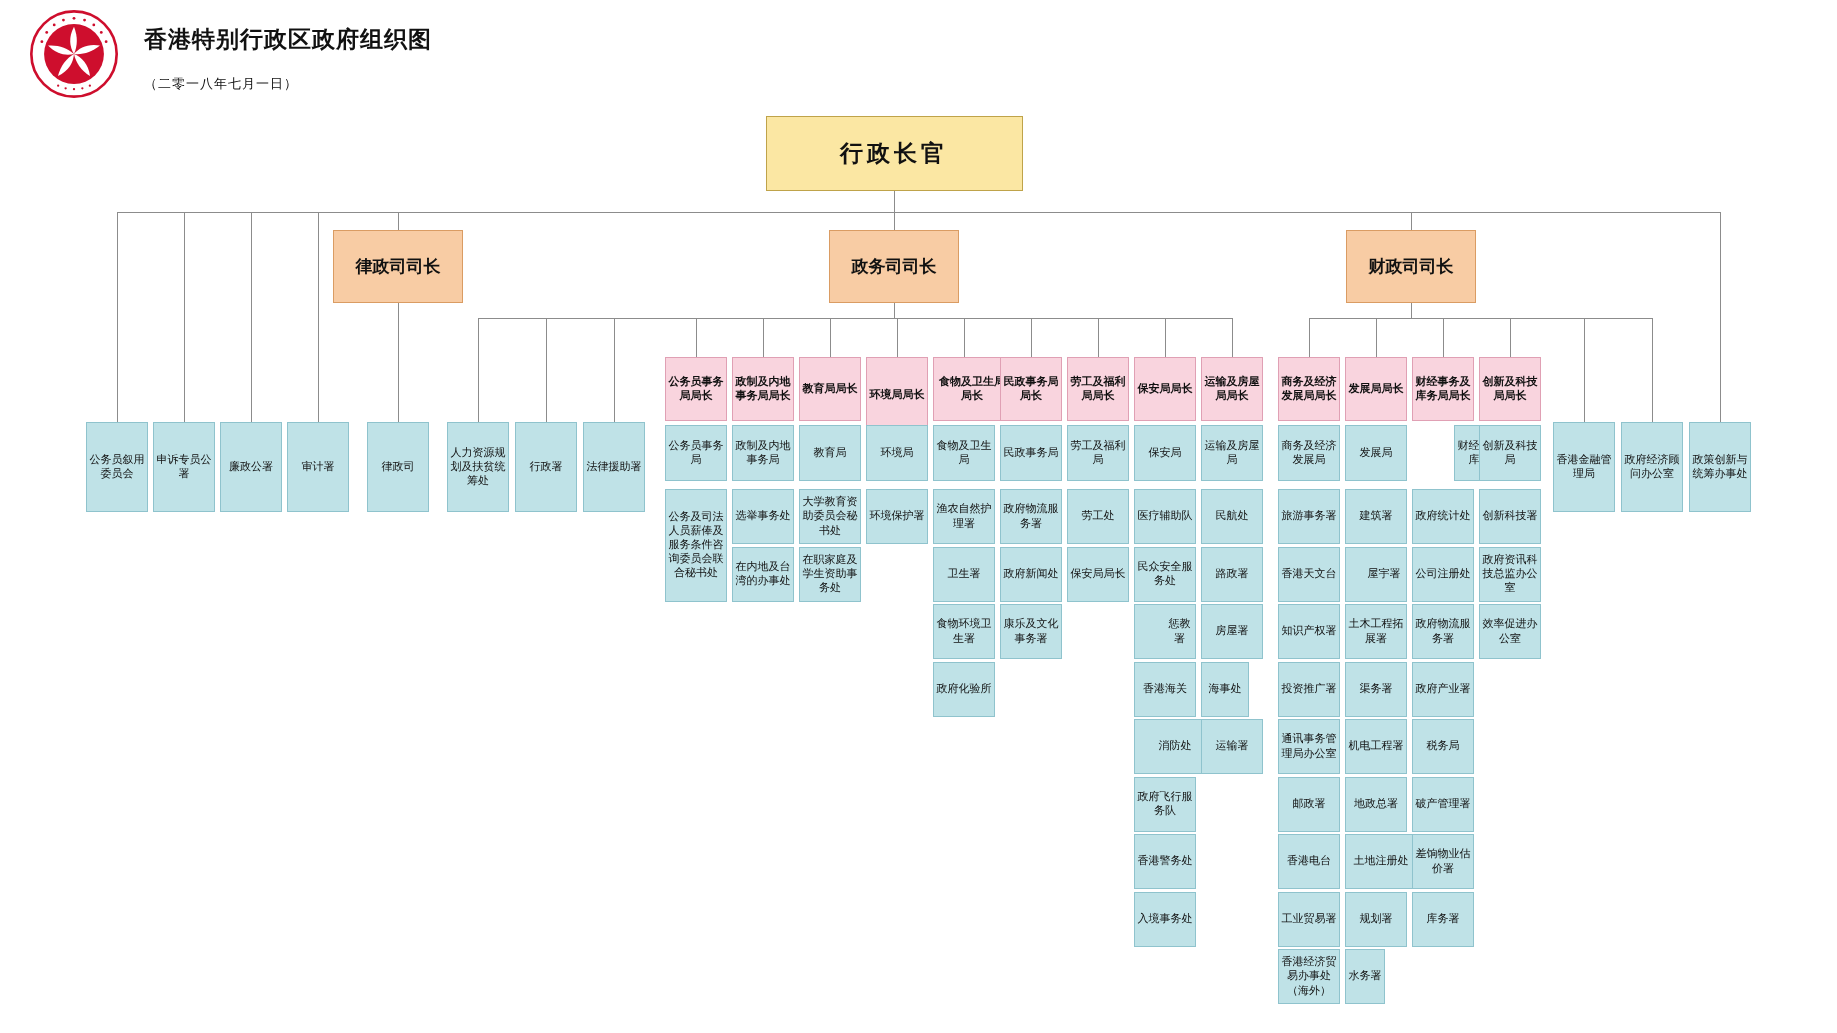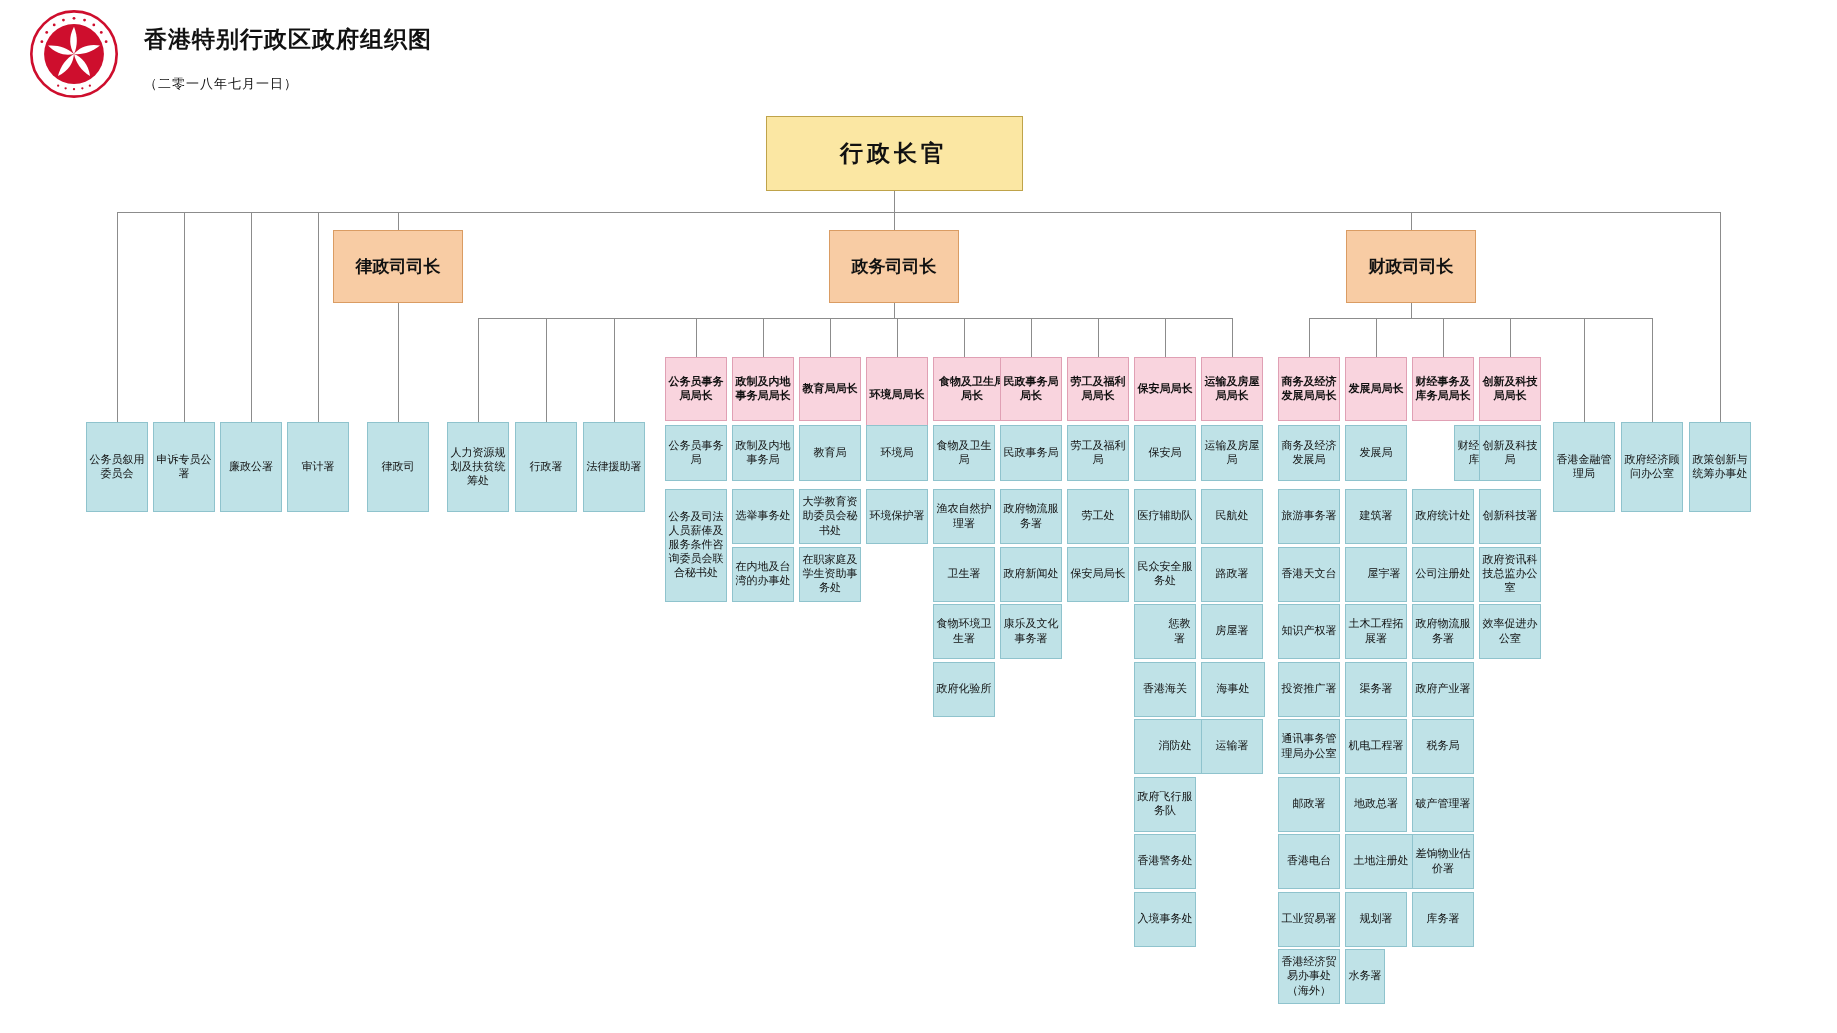--- a/index.html
+++ b/index.html
@@ -230,21 +230,21 @@
     </div>
     <div class="box dept" style="left: 1201px; top: 489px; width: 62px; height: 55px;">
       <span>民航处</span>
     </div>
     <div class="box dept" style="left: 1201px; top: 546.5px; width: 62px; height: 55px;">
       <span>路政署</span>
     </div>
     <div class="box dept" style="left: 1201px; top: 604px; width: 62px; height: 55px;">
       <span>房屋署</span>
     </div>
-    <div class="box dept" style="left: 1201px; top: 661.5px; width: 64px; height: 55px;">
+    <div class="box dept" style="left: 1201px; top: 661.5px; width: 48px; height: 55px;">
       <span>海事处</span>
     </div>
     <div class="box dept" style="left: 1201px; top: 719px; width: 62px; height: 55px;">
       <span>运输署</span>
     </div>
     <div class="ln" style="left: 1309px; top: 318px; width: 1px; height: 39px;"></div>
     <div class="box head" style="left: 1278px; top: 357px; width: 62px; height: 64px;">
       <span>商务及经济发展局局长</span>
     </div>
     <div class="box dept" style="left: 1278px; top: 425px; width: 62px; height: 56px;">

